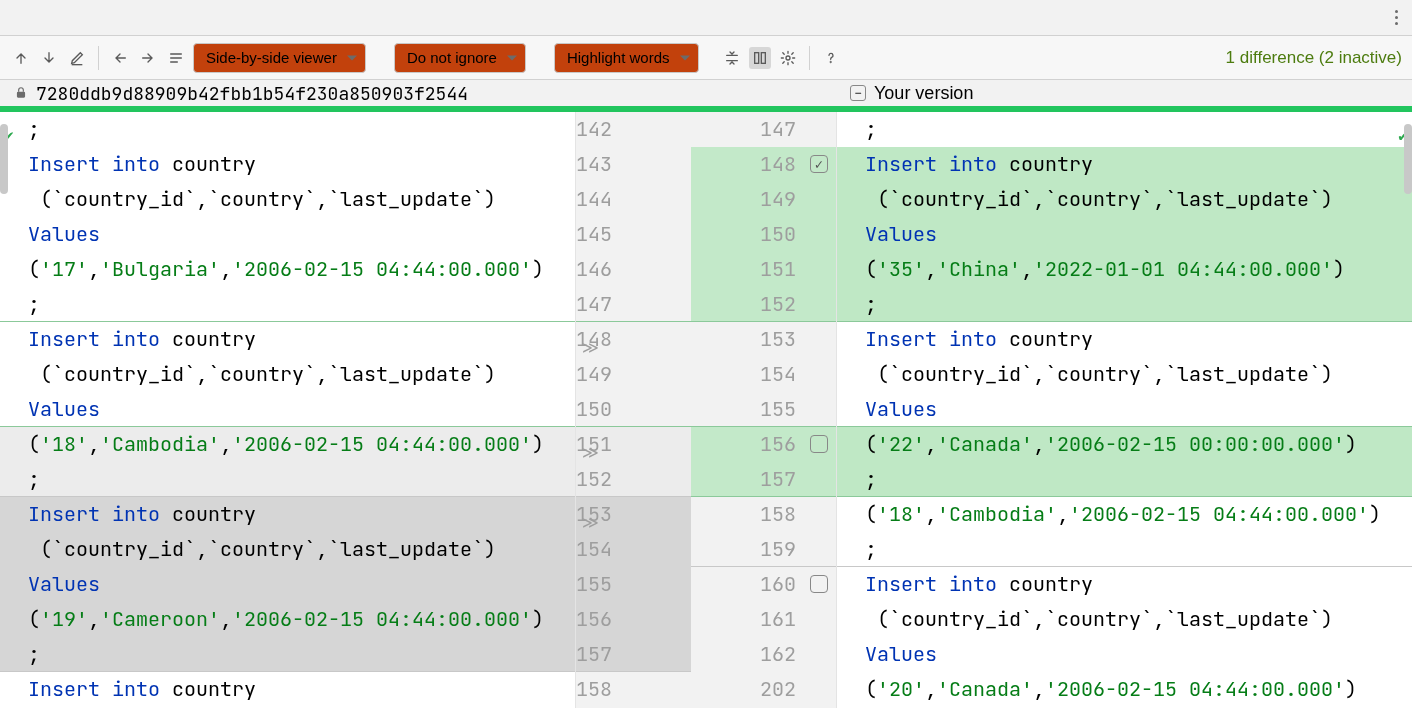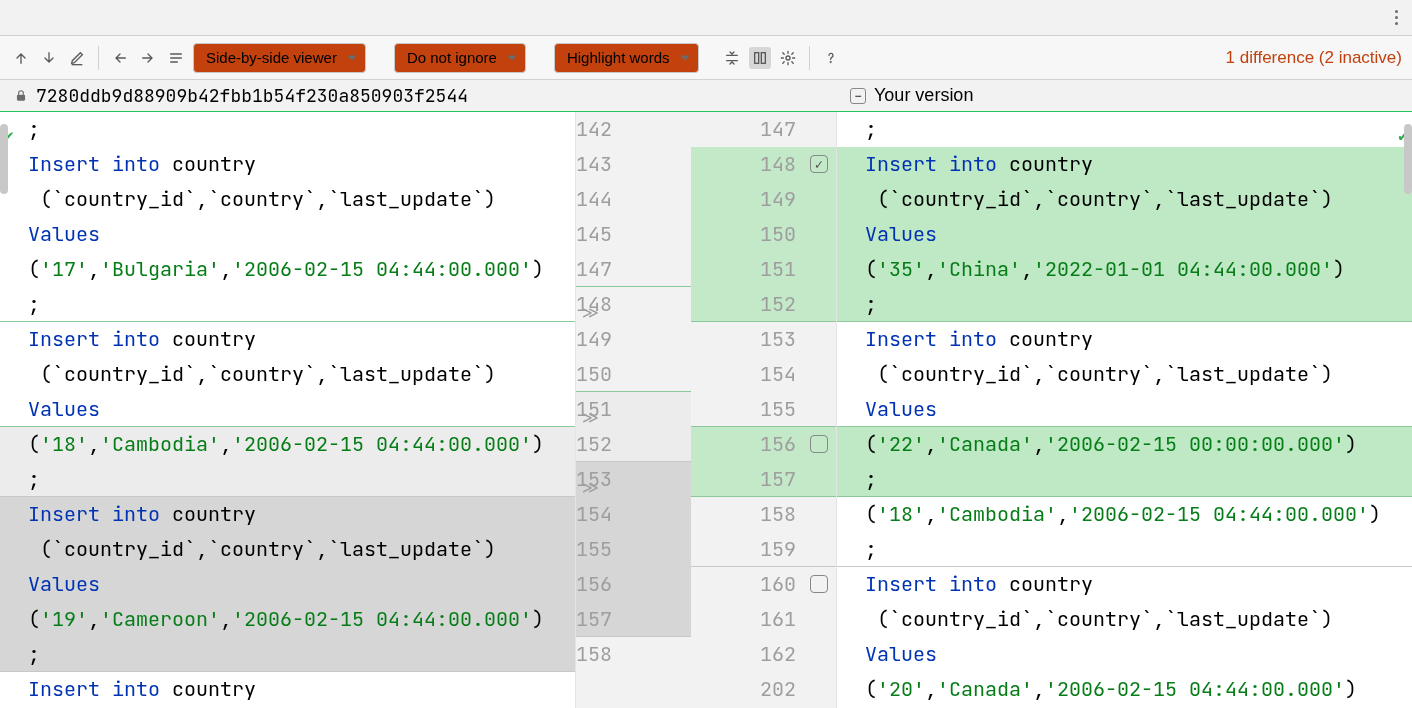--- a/index.html
+++ b/index.html
@@ -55,26 +55,26 @@
     display: flex;
     align-items: center;
     position: relative;
     cursor: pointer;
   }
   .tb-select .sel-arrow {
     position: absolute; right: 8px; top: 50%; transform: translateY(-50%);
     width: 0; height: 0; border-left: 5px solid transparent; border-right: 5px solid transparent; border-top: 5px solid #6b6b6b;
   }
   .tb-icon.depressed { background:#d7d7d7; border-radius:3px; }
-  .diff-summary { margin-left: auto; font-size: 17px; color: #c2410c; }
+  .diff-summary { margin-left: auto; font-size: 17px; color: #4d7c0f; }
   .header-row {
     height: 32px;
     display: flex;
     align-items: center;
-    border-bottom: 1px solid #22c55e;
+    border-bottom: 6px solid #22c55e;
     background: #f2f2f2;
     font-size: 18px;
   }
   .header-left {
     flex: 0 0 836px;
     display: flex;
     align-items: center;
     padding-left: 14px;
     gap: 8px;
   }
@@ -224,20 +224,21 @@
       <div class="code-row bg-grey-dark "><span class="kw-blue">Values</span></div>
       <div class="code-row bg-grey-dark "><span class="">(</span><span class="str-green">'19'</span><span class="">,</span><span class="str-green">'Cameroon'</span><span class="">,</span><span class="str-green">'2006-02-15 04:44:00.000'</span><span class="">)</span></div>
       <div class="code-row bg-grey-dark sep-grey"><span class="">;</span></div>
       <div class="code-row  "><span class="kw-blue">Insert into </span><span class="">country</span></div>
     </div>
   <div class="diff-col left-gutter" id="left-gutter">
       <div class="gutter-row  ">142</div>
       <div class="gutter-row  ">143</div>
       <div class="gutter-row  ">144</div>
       <div class="gutter-row  ">145</div>
+      <div class="gutter-row  ">146</div>
       <div class="gutter-row  sep-green">147</div>
       <div class="gutter-row  "><span class="chev">≫</span>148</div>
       <div class="gutter-row  ">149</div>
       <div class="gutter-row  sep-green">150</div>
       <div class="gutter-row bg-grey "><span class="chev">≫</span>151</div>
       <div class="gutter-row bg-grey sep-grey">152</div>
       <div class="gutter-row bg-grey-dark "><span class="chev">≫</span>153</div>
       <div class="gutter-row bg-grey-dark ">154</div>
       <div class="gutter-row bg-grey-dark ">155</div>
       <div class="gutter-row bg-grey-dark ">156</div>

